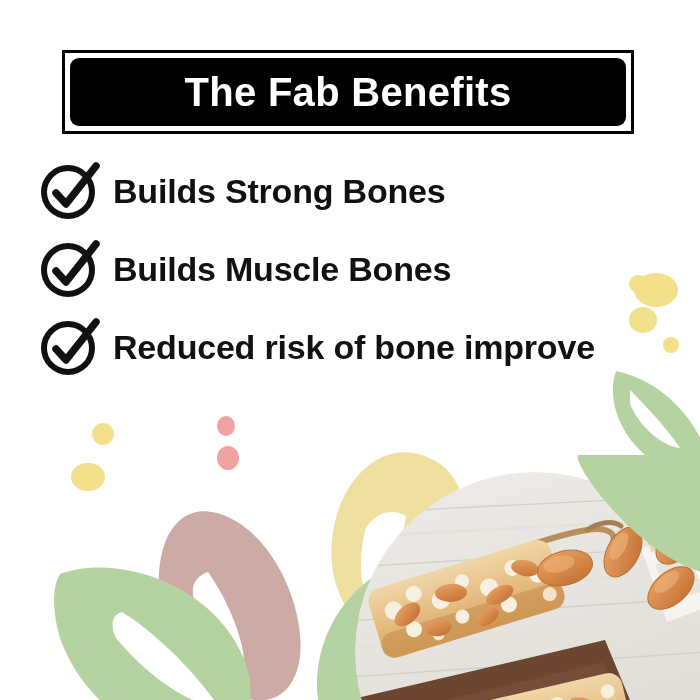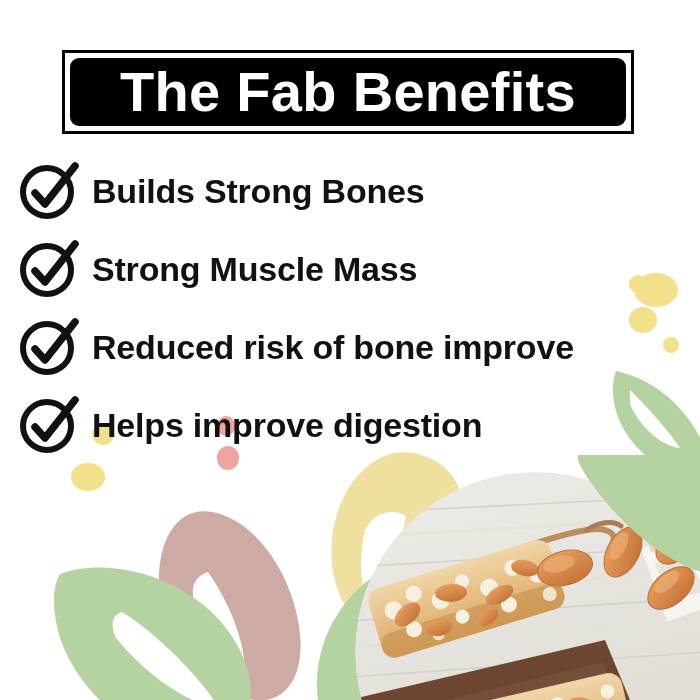--- a/index.html
+++ b/index.html
@@ -69,31 +69,31 @@
     height: 100%;
     box-sizing: border-box;
     background: #000000;
     border-radius: 9px;
     display: flex;
     align-items: center;
     justify-content: center;
   }
   .banner-title {
     color: #ffffff;
-    font-size: 56px;
+    font-size: 40px;
     font-weight: bold;
     letter-spacing: 0.3px;
     line-height: 1;
     white-space: nowrap;
   }
 
   
   .benefits {
     position: absolute;
-    left: 18px;
+    left: 39px;
     top: 162px;
     width: 650px;
     z-index: 5;
   }
   .benefit-row {
     display: flex;
     align-items: center;
     height: 58px;
     margin-bottom: 20px;
   }
@@ -330,38 +330,29 @@
       <span class="benefit-text">Builds Strong Bones</span>
     </div>
 
     <div class="benefit-row">
       <span class="check-icon">
         <svg width="64" height="58" viewBox="0 0 64 58">
           <circle cx="29" cy="30" r="24" fill="none" stroke="#111111" stroke-width="6"></circle>
           <path d="M17 31 L 27 42 L 57 4" fill="none" stroke="#111111" stroke-width="7.5" stroke-linecap="round" stroke-linejoin="round"></path>
         </svg>
       </span>
-      <span class="benefit-text">Strong Muscle Mass</span>
+      <span class="benefit-text">Builds Muscle Bones</span>
     </div>
 
     <div class="benefit-row">
       <span class="check-icon">
         <svg width="64" height="58" viewBox="0 0 64 58">
           <circle cx="29" cy="30" r="24" fill="none" stroke="#111111" stroke-width="6"></circle>
           <path d="M17 31 L 27 42 L 57 4" fill="none" stroke="#111111" stroke-width="7.5" stroke-linecap="round" stroke-linejoin="round"></path>
         </svg>
       </span>
       <span class="benefit-text">Reduced risk of bone improve</span>
     </div>
 
-    <div class="benefit-row">
-      <span class="check-icon">
-        <svg width="64" height="58" viewBox="0 0 64 58">
-          <circle cx="29" cy="30" r="24" fill="none" stroke="#111111" stroke-width="6"></circle>
-          <path d="M17 31 L 27 42 L 57 4" fill="none" stroke="#111111" stroke-width="7.5" stroke-linecap="round" stroke-linejoin="round"></path>
-        </svg>
-      </span>
-      <span class="benefit-text">Helps improve digestion</span>
-    </div>
 
   </div>
 
 </div>
 
 </body></html>

